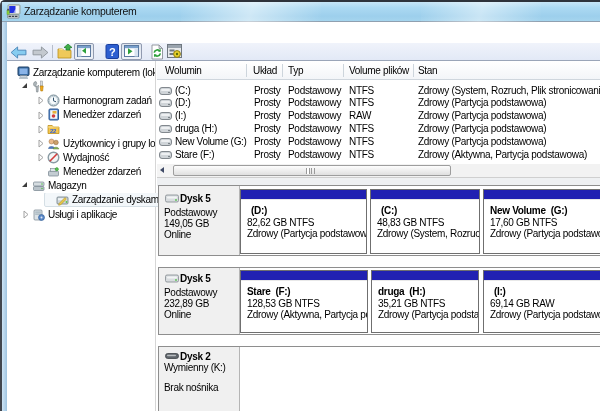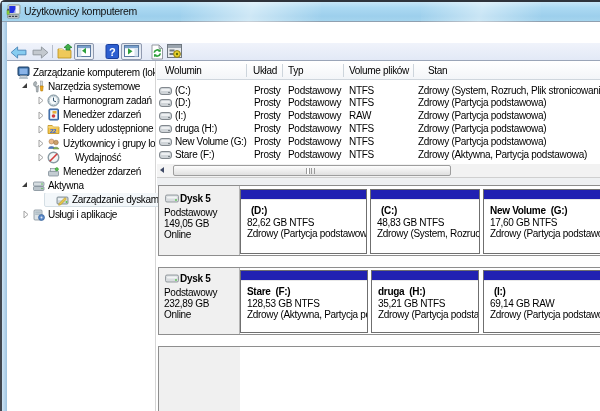--- a/index.html
+++ b/index.html
@@ -63,21 +63,21 @@
     <rect x="3.2" y="2" width="9.6" height="7" fill="#f4f6f8"></rect>
     <path d="M3.2 2 L9.5 2 L9.5 5 L7.5 9 L3.2 9 Z" fill="#2332e0"></path>
     <path d="M9.5 2 L9.5 9 L7.5 9 L9.5 5 Z" fill="#4a5ae8" opacity=".6"></path>
     <rect x="1" y="6.5" width="2.2" height="4" fill="#8ed23c" stroke="#5a9a1a" stroke-width=".5"></rect>
     <rect x="1.2" y="4.8" width="1.8" height="1.6" fill="#555"></rect>
     <rect x="1.5" y="10.8" width="11.5" height="3.4" rx=".8" fill="#c8d0d4" stroke="#707a80" stroke-width=".6"></rect>
     <rect x="2.6" y="11.8" width="2.4" height="1.2" fill="#3a4248"></rect>
     <rect x="5.8" y="11.8" width="2.4" height="1.2" fill="#3a4248"></rect>
     <rect x="9" y="11.8" width="2.4" height="1.2" fill="#3a4248"></rect>
   </svg>
-  <div class="abs" id="titletext">Użytkownicy komputerem</div>
+  <div class="abs" id="titletext">Zarządzanie komputerem</div>
   <div class="abs" id="content"></div>
   <div class="abs" id="toolbar">
 
     <svg class="abs" style="left:3px;top:3px" width="18" height="13" viewBox="0 0 19 14">
       <path d="M8 1 L1 7 L8 13 L8 9.5 L17 9.5 L17 4.5 L8 4.5 Z" fill="#86ccf0" stroke="#4a86b8" stroke-width="1"></path>
     </svg>
 
     <svg class="abs" style="left:24px;top:3px" width="18" height="13" viewBox="0 0 19 14">
       <path d="M11 1 L18 7 L11 13 L11 9.5 L2 9.5 L2 4.5 L11 4.5 Z" fill="#c3c9cf" stroke="#8e959c" stroke-width="1"></path>
     </svg>
@@ -140,21 +140,20 @@
         </svg>
         <div class="txt" style="left:26px">Zarządzanie komputerem (loka</div>
       </div>
       <div class="trow" style="left:7px;top:79.7px;width:148px">
         <div class="tri-e" style="left:15px;top:3px"></div>
         <svg class="icon" style="left:25px;top:0" width="13" height="13" viewBox="0 0 13 13">
           <path d="M4 1.5 A2.6 2.6 0 1 0 6.5 5 L6 12 L4.5 12 L4 5 A2.6 2.6 0 0 0 4 1.5" fill="#aeb6ba" stroke="#7d878c" stroke-width=".6"></path>
           <rect x="8.5" y="1" width="2.2" height="5" fill="#d8dcde" stroke="#8a9094" stroke-width=".5"></rect>
           <path d="M8.2 6 L11.2 6 L10.6 11 L8.8 11 Z" fill="#f0a818" stroke="#b07708" stroke-width=".6"></path>
         </svg>
-        <div class="txt" style="left:41px">Narzędzia systemowe</div>
       </div>
       <div class="trow" style="left:7px;top:93.9px;width:148px">
         <svg style="position:absolute;left:31px;top:2.5px" width="6" height="9" viewBox="0 0 6 9">
           <path d="M1 1 L5 4.5 L1 8 Z" fill="#fdfdfd" stroke="#a2a2a2" stroke-width="1"></path>
         </svg>
         <svg class="icon" style="left:40px;top:0" width="13" height="13" viewBox="0 0 13 13">
           <circle cx="6.5" cy="6.5" r="5.5" fill="#dfe6ea" stroke="#6f8591"></circle>
           <circle cx="6.5" cy="6.5" r="4.2" fill="#f6fafc" stroke="#9fb4be" stroke-width=".6"></circle>
           <path d="M6.5 3.6 L6.5 6.8 L9 7.8" fill="none" stroke="#30506a" stroke-width="1"></path>
         </svg>
@@ -174,21 +173,20 @@
       </div>
       <div class="trow" style="left:7px;top:122.3px;width:148px">
         <svg style="position:absolute;left:31px;top:2.5px" width="6" height="9" viewBox="0 0 6 9">
           <path d="M1 1 L5 4.5 L1 8 Z" fill="#fdfdfd" stroke="#a2a2a2" stroke-width="1"></path>
         </svg>
         <svg class="icon" style="left:40px;top:0" width="13" height="13" viewBox="0 0 13 13">
           <path d="M1 3.5 L1 11.5 L12 11.5 L12 5 L6.5 5 L5.2 3.5 Z" fill="#f3c64f" stroke="#b8860b" stroke-width=".7"></path>
           <path d="M1 5 L12 5" stroke="#fde9a8" stroke-width=".8"></path>
           <text x="3" y="10.5" font-size="6" fill="#2a5adf" font-weight="bold">22</text>
         </svg>
-        <div class="txt" style="left:56px">Foldery udostępnione</div>
       </div>
       <div class="trow" style="left:7px;top:136.5px;width:148px">
         <svg style="position:absolute;left:31px;top:2.5px" width="6" height="9" viewBox="0 0 6 9">
           <path d="M1 1 L5 4.5 L1 8 Z" fill="#fdfdfd" stroke="#a2a2a2" stroke-width="1"></path>
         </svg>
         <svg class="icon" style="left:40px;top:0" width="13" height="13" viewBox="0 0 13 13">
           <circle cx="4.5" cy="4.5" r="2.5" fill="#e8b88a" stroke="#9c6f3f" stroke-width=".5"></circle>
           <path d="M1.5 11.5 C1.5 8.8 7.5 8.8 7.5 11.5 Z" fill="#4f79c0" stroke="#2c5a94" stroke-width=".5"></path>
           <circle cx="9" cy="5.5" r="2.3" fill="#caa06a" stroke="#8a5f33" stroke-width=".5"></circle>
           <path d="M6.2 12 C6.2 9.6 11.8 9.6 11.8 12 Z" fill="#8ab45f" stroke="#5a8234" stroke-width=".5"></path>
@@ -196,39 +194,39 @@
         <div class="txt" style="left:56px">Użytkownicy i grupy lok</div>
       </div>
       <div class="trow" style="left:7px;top:150.7px;width:148px">
         <svg style="position:absolute;left:31px;top:2.5px" width="6" height="9" viewBox="0 0 6 9">
           <path d="M1 1 L5 4.5 L1 8 Z" fill="#fdfdfd" stroke="#a2a2a2" stroke-width="1"></path>
         </svg>
         <svg class="icon" style="left:40px;top:0" width="13" height="13" viewBox="0 0 13 13">
           <circle cx="6.5" cy="6.5" r="5.3" fill="#f2f5f6" stroke="#8a9ba4" stroke-width="1.4"></circle>
           <path d="M2.8 10.2 L10.2 2.8" stroke="#d23c3c" stroke-width="1.6"></path>
         </svg>
-        <div class="txt" style="left:68px">Wydajność</div>
+        <div class="txt" style="left:56px">Wydajność</div>
       </div>
       <div class="trow" style="left:7px;top:164.9px;width:148px">
         <svg class="icon" style="left:40px;top:0" width="13" height="13" viewBox="0 0 13 13">
           <rect x="1.5" y="6" width="10" height="5" rx="1" fill="#c3ccd2" stroke="#74828c" stroke-width=".7"></rect>
           <rect x="3.5" y="3.5" width="6" height="3" fill="#dde4e8" stroke="#74828c" stroke-width=".6"></rect>
           <circle cx="9.8" cy="4.2" r="1.6" fill="#57c24e" stroke="#2e8a28" stroke-width=".5"></circle>
         </svg>
         <div class="txt" style="left:56px">Menedżer zdarzeń</div>
       </div>
       <div class="trow" style="left:7px;top:179.1px;width:148px">
         <div class="tri-e" style="left:15px;top:3px"></div>
         <svg class="icon" style="left:25px;top:0" width="13" height="13" viewBox="0 0 13 13">
           <rect x="1.5" y="3" width="10.5" height="4" rx="1" fill="#d5dce0" stroke="#74828c" stroke-width=".7"></rect>
           <rect x="1.5" y="7.5" width="10.5" height="4" rx="1" fill="#b9c3ca" stroke="#74828c" stroke-width=".7"></rect>
           <circle cx="10" cy="5" r=".8" fill="#57c24e"></circle>
           <circle cx="10" cy="9.5" r=".8" fill="#57c24e"></circle>
         </svg>
-        <div class="txt" style="left:41px">Aktywna</div>
+        <div class="txt" style="left:41px">Magazyn</div>
       </div>
       <div class="trow" style="left:16px;top:193.3px;width:148px">
         <div style="position:absolute;left:28px;top:-1px;width:119px;height:15px;background:#f3f7fa;border:1px solid #d5dfe5;border-radius:2px;box-sizing:border-box"></div>
         <svg class="icon" style="left:40px;top:0" width="13" height="13" viewBox="0 0 13 13">
           <rect x="1" y="4" width="11" height="7" rx="1" fill="#cdd5da" stroke="#6f7d87" stroke-width=".8"></rect>
           <rect x="2" y="5.2" width="9" height="2" fill="#eef2f4"></rect>
           <circle cx="10.5" cy="9" r=".9" fill="#57c24e"></circle>
           <path d="M3 10.5 L9 4.5 L10.5 6 L4.5 12 L2.6 12.2 Z" fill="#e8c84a" stroke="#a08420" stroke-width=".5"></path>
         </svg>
         <div class="txt" style="left:56px">Zarządzanie dyskami</div>
@@ -246,21 +244,21 @@
         </svg>
         <div class="txt" style="left:41px">Usługi i aplikacje</div>
       </div>
     </div>
 
   <div class="abs" id="lhead">
     <span style="left:8px">Wolumin</span>
     <span style="left:96px">Układ</span>
     <span style="left:131px">Typ</span>
     <span style="left:192px">Volume plików</span>
-    <span style="left:271px">Stan</span>
+    <span style="left:261px">Stan</span>
     <i style="left:89px"></i>
       <i style="left:125px"></i>
       <i style="left:186px"></i>
       <i style="left:256px"></i>
   </div>
   <div id="lrows">
       <div class="lrow" style="left:157px;top:84.5px;width:443px;overflow:hidden">
         <svg style="position:absolute;left:2px;top:1px" width="13" height="10" viewBox="0 0 13 10">
           <rect x="0.5" y="1.5" width="12" height="7" rx="2.5" fill="#cfd4d8" stroke="#767d83" stroke-width=".9"></rect>
           <rect x="2" y="3" width="9" height="2" rx="1" fill="#eef0f2"></rect>
@@ -389,16 +387,25 @@
       </div>
       <div class="part" style="left:371px;top:270px;width:108px;height:63px;position:absolute">
         <div class="pbar"></div>
         <div class="ptxt"><span class="b" style="padding-left:0px">druga&nbsp; (H:)</span><br>35,21 GB NTFS<br>Zdrowy (Partycja podstawowa)</div>
       </div>
       <div class="part" style="left:483px;top:270px;width:121px;height:63px;position:absolute">
         <div class="pbar"></div>
         <div class="ptxt"><span class="b" style="padding-left:4px">(I:)</span><br>69,14 GB RAW<br>Zdrowy (Partycja podstawowa)</div>
       </div>
       <div class="diskrow" style="top:346px;height:66px">
+        <div class="dlabel">
+          <svg style="position:absolute;left:6px;top:5px" width="14" height="8" viewBox="0 0 14 8">
+            <rect x="0.5" y="1.5" width="13" height="5" rx="2.2" fill="#5f656b" stroke="#3e4347" stroke-width=".8"></rect>
+            <rect x="2" y="2.8" width="9" height="1.4" rx=".7" fill="#b8bcbf"></rect>
+          </svg>
+          <div class="t b" style="left:21px;top:4px">Dysk 2</div>
+          <div class="t" style="top:15px">Wymienny (K:)</div>
+          <div class="t" style="top:35px">Brak nośnika</div>
+        </div>
         <div class="dright"></div>
       </div>
     </div>
 </div>
 
 </body></html>

